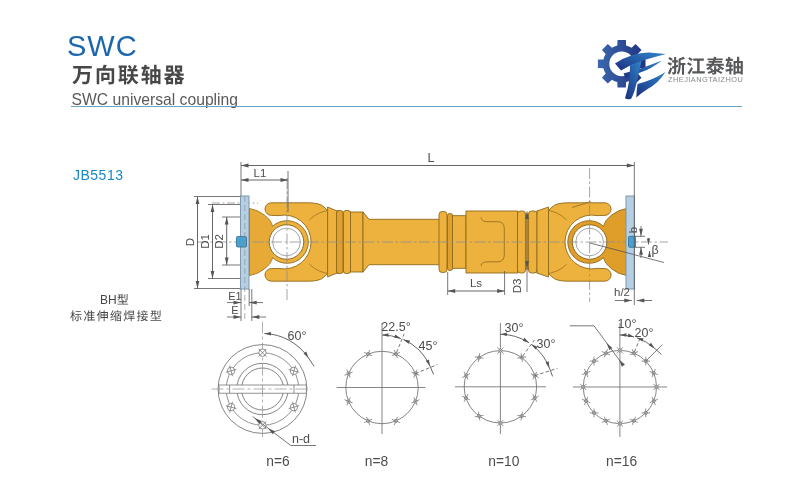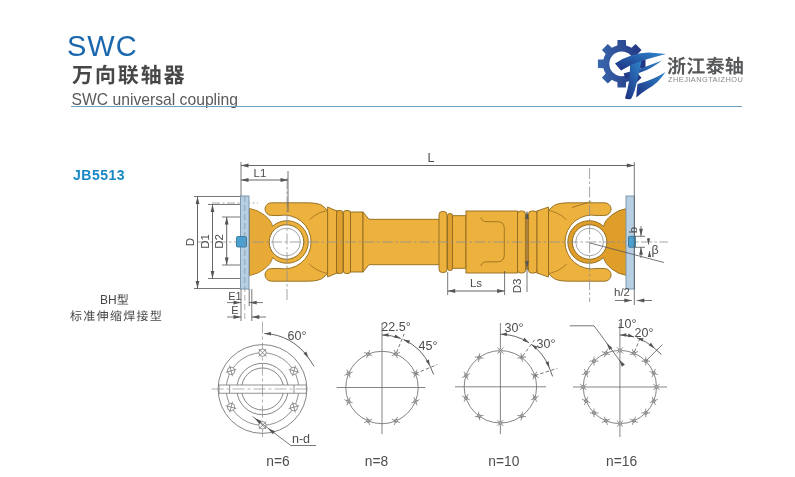--- a/index.html
+++ b/index.html
@@ -3,21 +3,21 @@
 <style>
 html,body{margin:0;padding:0;background:#fff;}
 #page{position:relative;width:795px;height:477px;font-family:"Liberation Sans",sans-serif;overflow:hidden;background:#fff;}
 .abs{position:absolute;}
 </style></head>
 <body>
 <div id="page">
   <div class="abs" style="left:67px;top:30px;font-size:29px;color:#1a67ae;letter-spacing:1px;">SWC</div>
   <div class="abs" style="left:71.5px;top:91px;font-size:15.7px;color:#5a5a5a;">SWC universal coupling</div>
   <div class="abs" style="left:71px;top:106px;width:671px;height:1.4px;background:#6fa3c4;"></div>
-  <div class="abs" style="left:73px;top:167px;font-size:14px;font-weight:bold;color:#1787c5;letter-spacing:0.5px;">JB5513</div>
+  <div class="abs" style="left:73px;top:167px;font-size:14px;font-weight:normal;color:#1787c5;letter-spacing:0.5px;">JB5513</div>
   <svg class="abs" style="left:0;top:0;" width="795" height="477" viewBox="0 0 795 477" font-family="Liberation Sans, sans-serif">
 
 <defs>
   <linearGradient id="gb" x1="0" y1="0.5" x2="1" y2="0.5">
     <stop offset="0" stop-color="#3a67ad"></stop>
           <stop offset="1" stop-color="#21337f"></stop>
   </linearGradient>
   <linearGradient id="gb2" x1="0" y1="1" x2="1" y2="0">
     <stop offset="0" stop-color="#1c2f80"></stop>
           <stop offset="1" stop-color="#2f86cc"></stop>

